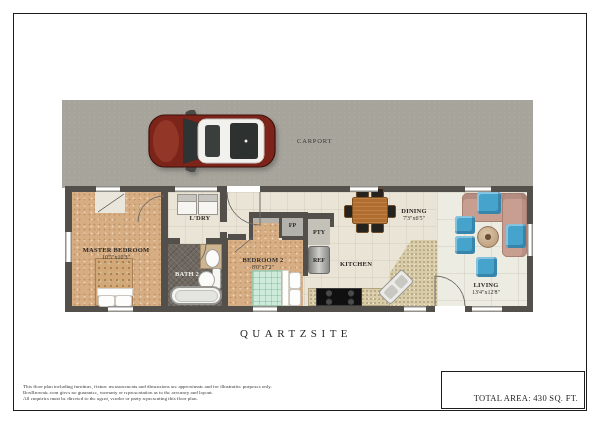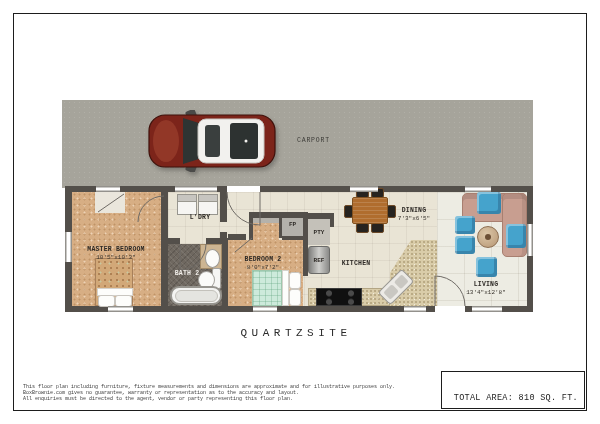--- a/index.html
+++ b/index.html
@@ -1,17 +1,17 @@
 <!DOCTYPE html>
 <html><head>
 <meta charset="utf-8">
 <style>
   html,body{margin:0;padding:0;background:#fff;}
   #page{position:relative;width:600px;height:424px;background:#fff;overflow:hidden;
-        font-family:Liberation Mono, monospace;}
+        font-family:Liberation Serif, serif;}
   .abs{position:absolute;}
   #frame{left:13px;top:13px;width:572px;height:396px;border:1.5px solid #1d1d1d;background:#fff;}
   
   #carport{left:62px;top:100px;width:471px;height:88px;background:#a6a49b;
            background-image:radial-gradient(rgba(255,255,255,.12) .6px,transparent 1px);
            background-size:5px 5px;}
   .carport-lbl{font-size:6.5px;letter-spacing:.8px;color:#3d3c38;}
   #car{left:84px;top:10px;width:132px;height:62px;filter:drop-shadow(2px 3px 2px rgba(0,0,0,.25));}
   
   #house{left:65px;top:186px;width:468px;height:126px;background:#534f4a;}
@@ -222,15 +222,15 @@
 
   <div id="title" class="abs">QUARTZSITE</div>
 
   <div id="disclaimer" class="abs">
     <div>This floor plan including furniture, fixture measurements and dimensions are approximate and for illustrative purposes only.</div>
     <div>BoxBrownie.com gives no guarantee, warranty or representation as to the accuracy and layout.</div>
     <div>All enquiries must be directed to the agent, vendor or party representing this floor plan.</div>
   </div>
 
   <div id="area-box" class="abs">
-    <span>TOTAL AREA: 810 SQ. FT.</span>
+    <span>TOTAL AREA: 430 SQ. FT.</span>
   </div>
 </div>
 
 </body></html>

